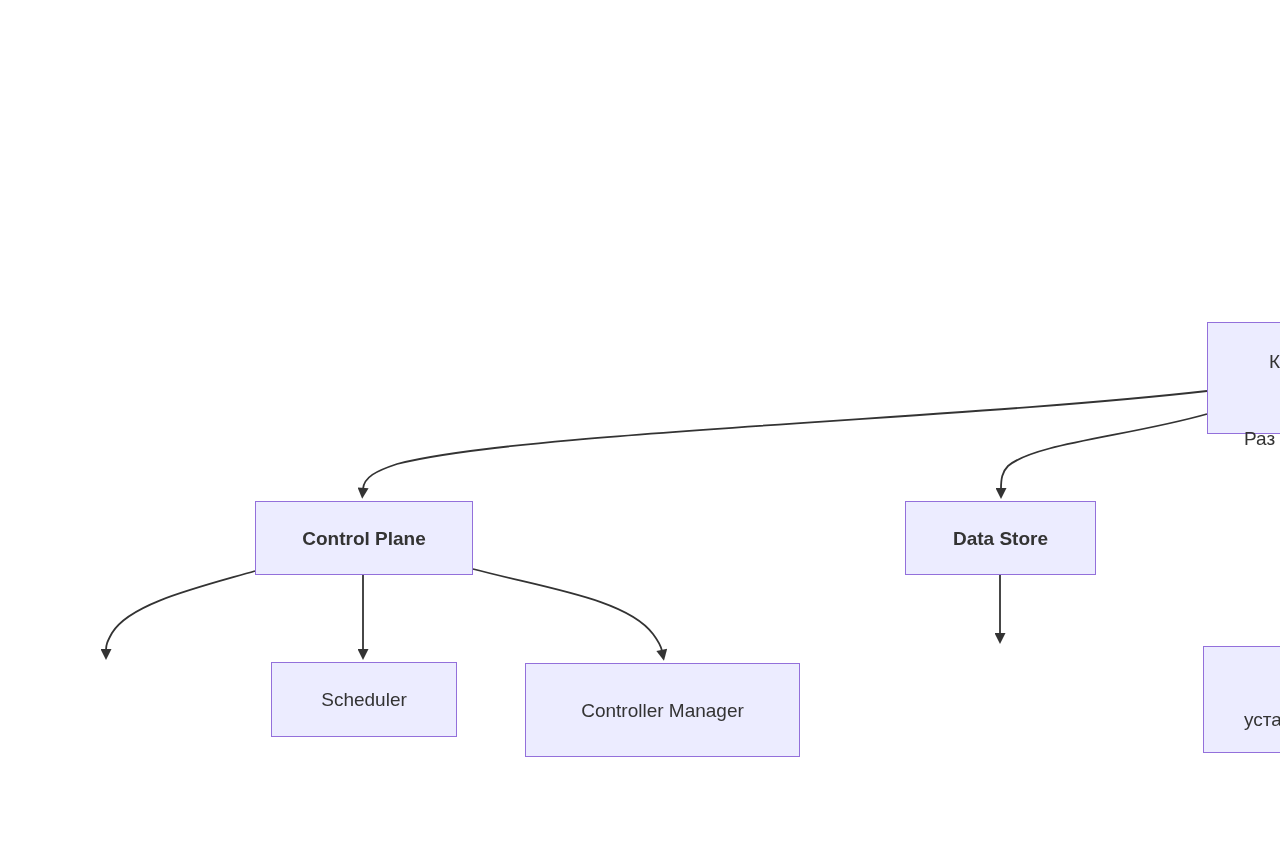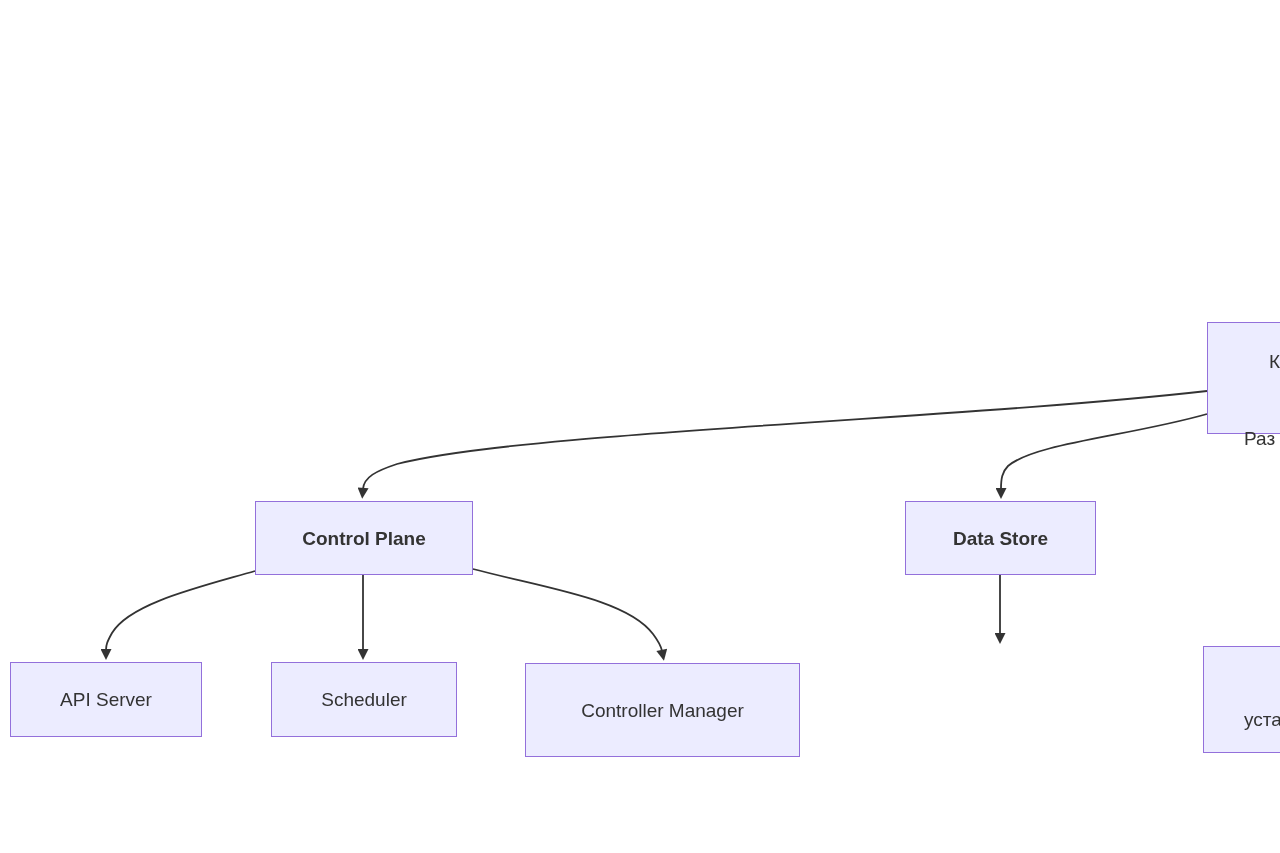--- a/index.html
+++ b/index.html
@@ -79,23 +79,20 @@
   </svg>
 
   <div class="node" id="node-control-plane">
     <span class="line">Control Plane</span>
   </div>
 
   <div class="node" id="node-data-store">
     <span class="line">Data Store</span>
   </div>
 
-  <div class="node" id="node-api-server">
-    <span class="line">API Server</span>
-  </div>
 
   <div class="node" id="node-scheduler">
     <span class="line">Scheduler</span>
   </div>
 
   <div class="node" id="node-controller-mgr">
     <span class="line">Controller Manager</span>
   </div>
 
 

